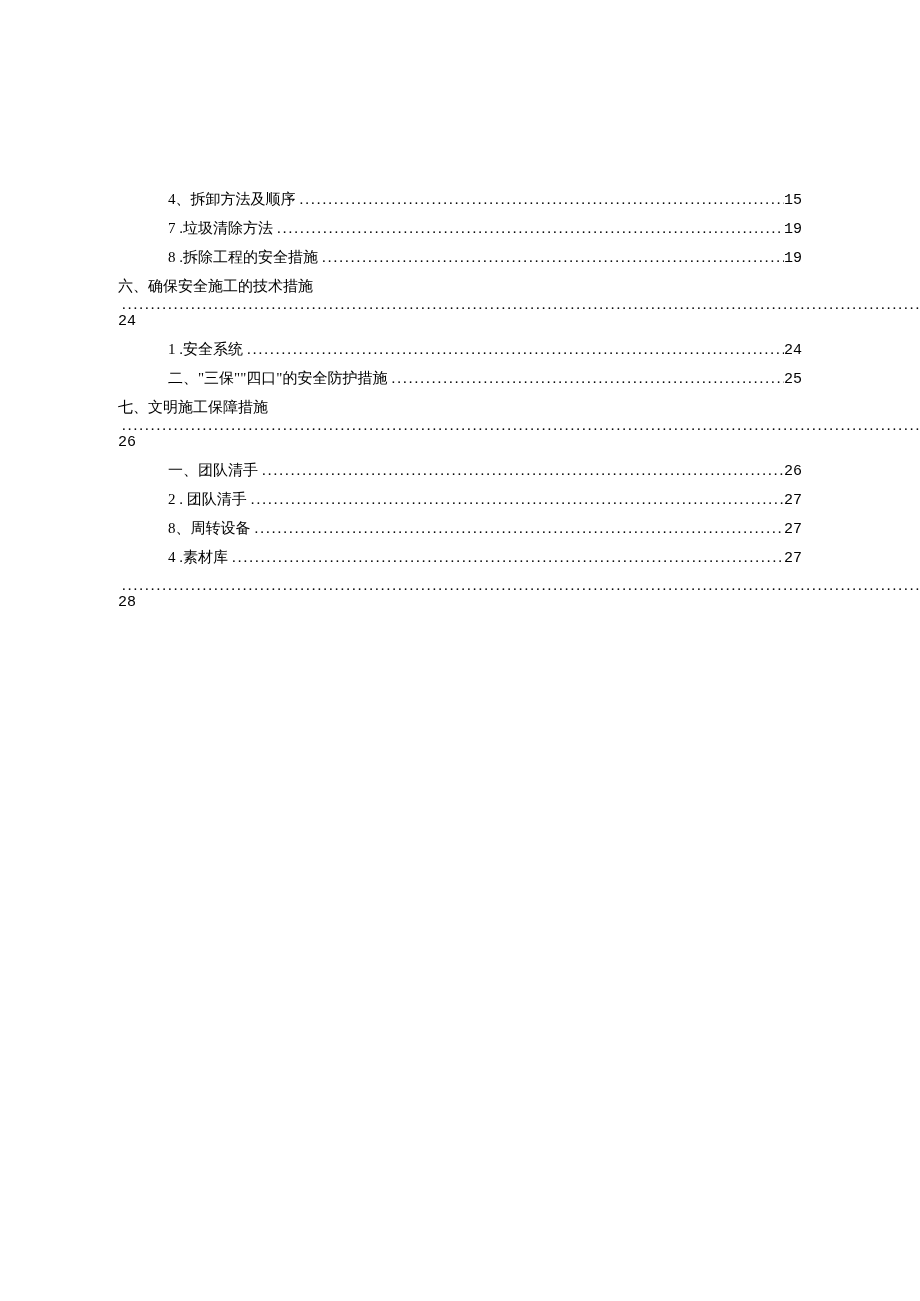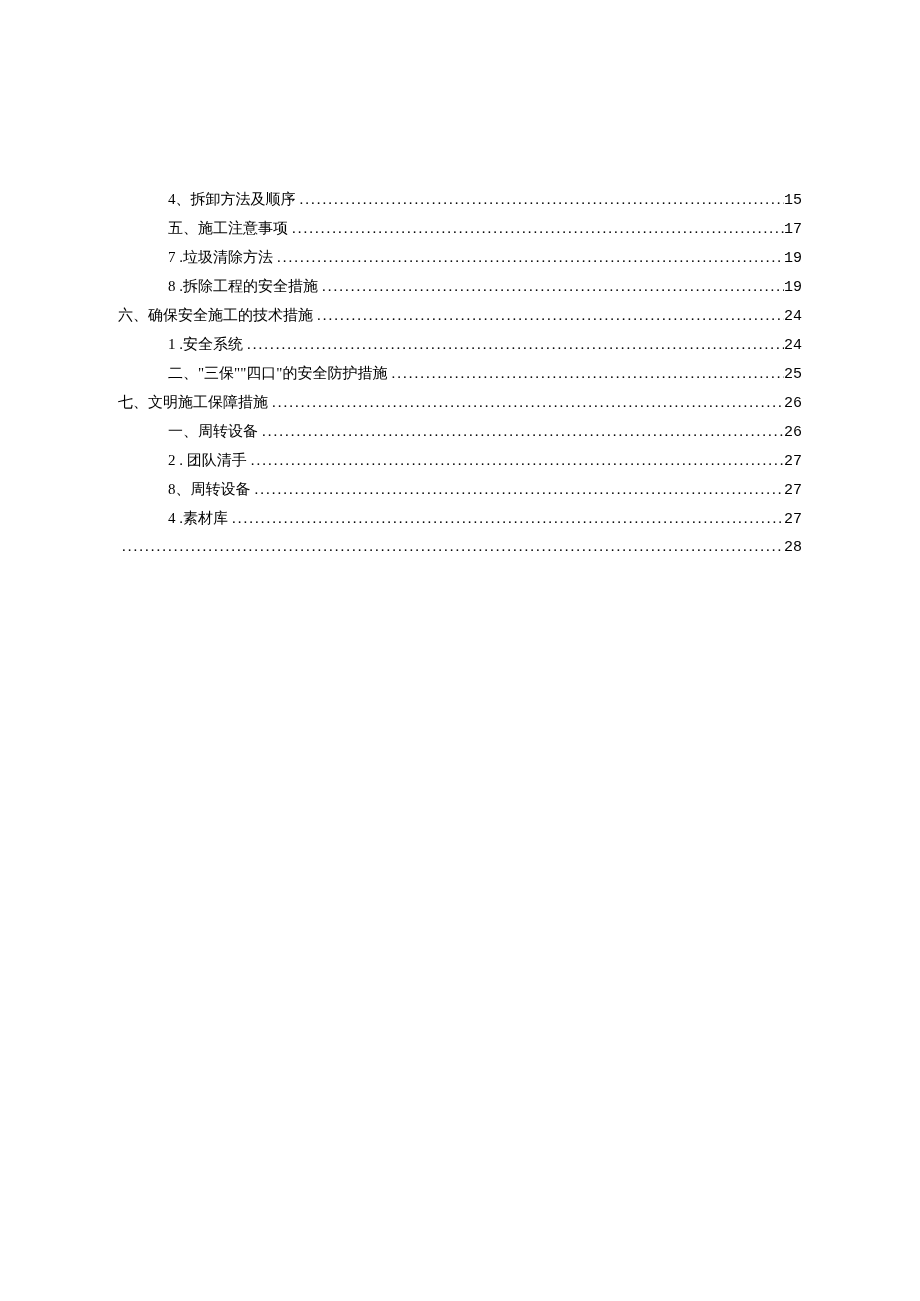--- a/index.html
+++ b/index.html
@@ -23,20 +23,21 @@
     }
     .toc-entry {
       display: flex;
       align-items: baseline;
       margin-bottom: 10px;
       white-space: nowrap;
       text-align: right;
     }
     .toc-entry.level-1 {
       padding-left: 0;
+      flex-direction: column;
     }
     .toc-entry.level-2 {
       padding-left: 50px;
     }
     .toc-label {
       flex-shrink: 0;
     }
     .toc-dots {
       flex: 1;
       overflow: hidden;
@@ -55,25 +56,20 @@
 </head>
 <body>
 
 <div class="toc-container">
   <div class="toc-entry level-2">
     <span class="toc-label">4、拆卸方法及顺序</span>
     <span class="toc-dots"></span>
     <span class="toc-page">15</span>
   </div>
   <div class="toc-entry level-2">
-    <span class="toc-label">五、施工注意事项</span>
-    <span class="toc-dots"></span>
-    <span class="toc-page">17</span>
-  </div>
-  <div class="toc-entry level-2">
     <span class="toc-label">7  .垃圾清除方法</span>
     <span class="toc-dots"></span>
     <span class="toc-page">19</span>
   </div>
   <div class="toc-entry level-2">
     <span class="toc-label">8  .拆除工程的安全措施</span>
     <span class="toc-dots"></span>
     <span class="toc-page">19</span>
   </div>
   <div class="toc-entry level-1">
@@ -90,21 +86,21 @@
     <span class="toc-label">二、"三保""四口"的安全防护措施</span>
     <span class="toc-dots"></span>
     <span class="toc-page">25</span>
   </div>
   <div class="toc-entry level-1">
     <span class="toc-label">七、文明施工保障措施</span>
     <span class="toc-dots"></span>
     <span class="toc-page">26</span>
   </div>
   <div class="toc-entry level-2">
-    <span class="toc-label">一、周转设备</span>
+    <span class="toc-label">一、团队清手</span>
     <span class="toc-dots"></span>
     <span class="toc-page">26</span>
   </div>
   <div class="toc-entry level-2">
     <span class="toc-label">2  . 团队清手</span>
     <span class="toc-dots"></span>
     <span class="toc-page">27</span>
   </div>
   <div class="toc-entry level-2">
     <span class="toc-label">8、周转设备</span>

